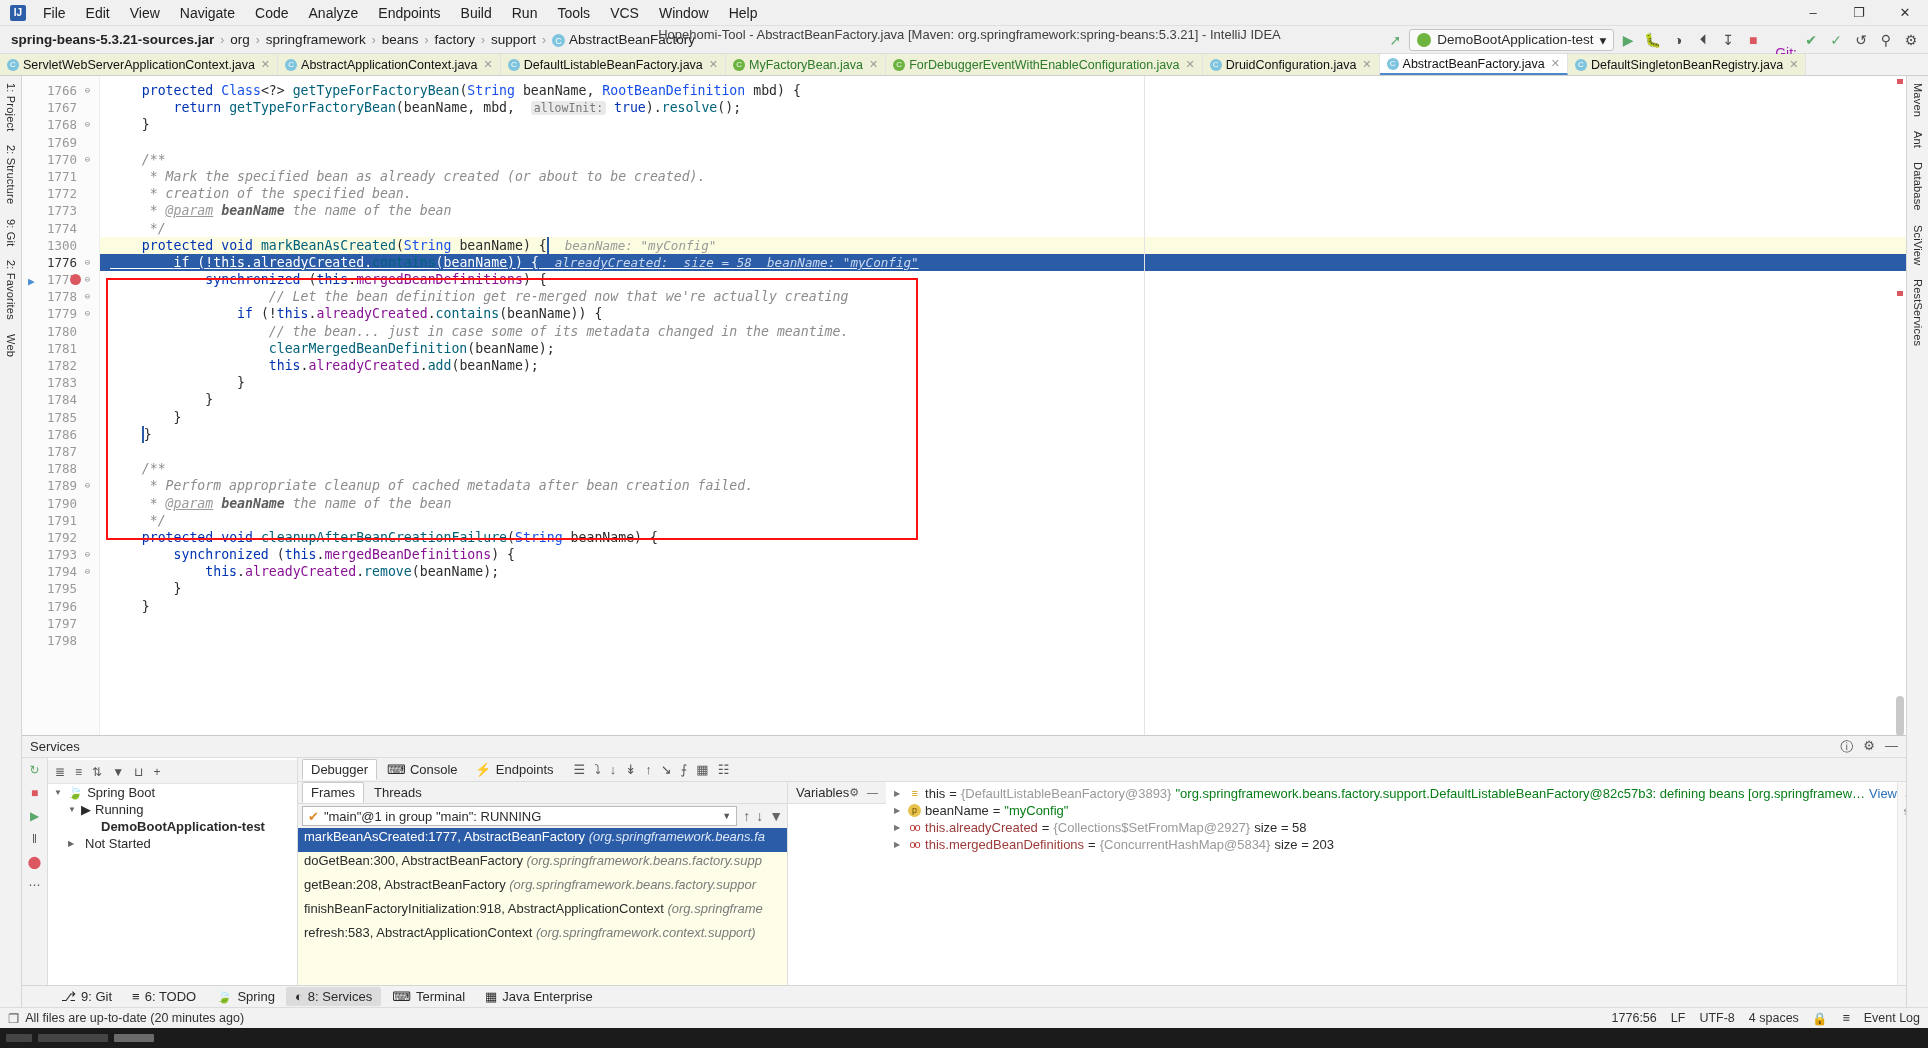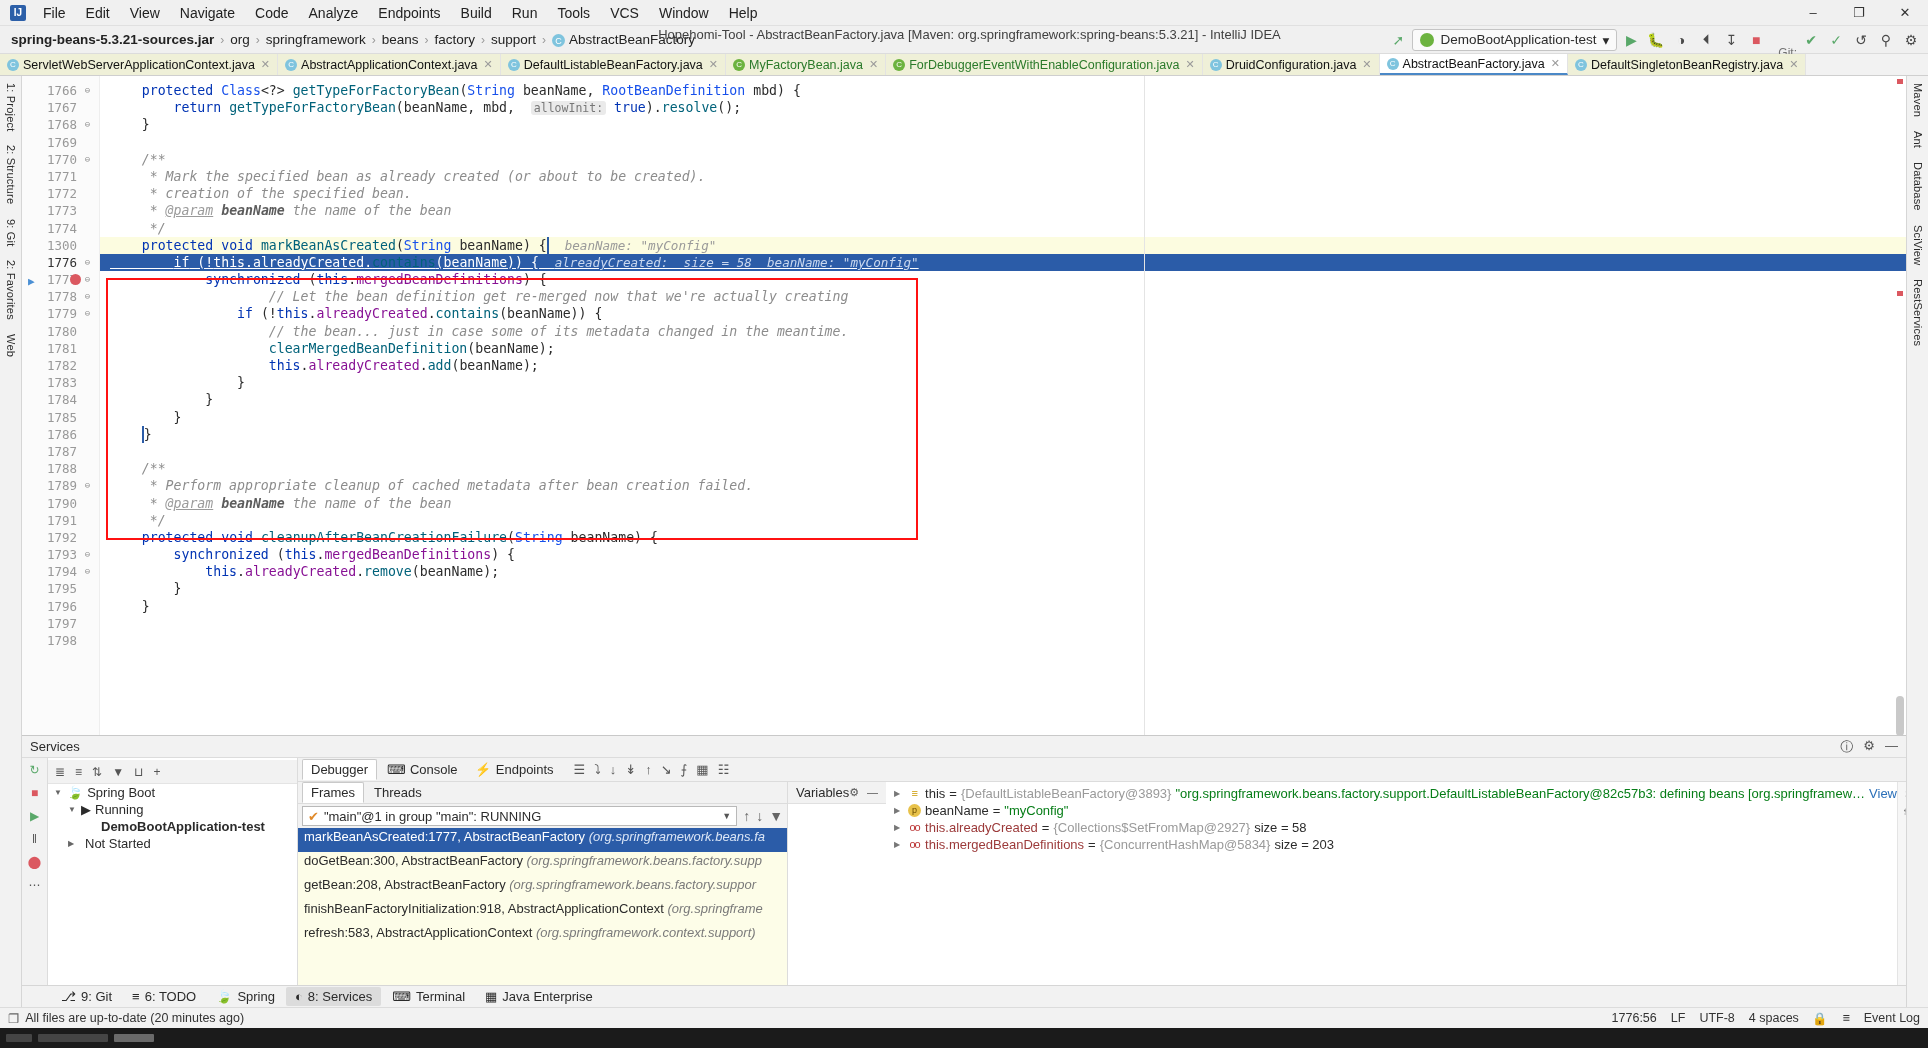--- a/index.html
+++ b/index.html
@@ -30,21 +30,21 @@
   .cicon { width:13px;height:13px;border-radius:50%;background:#7fc4de;color:#fff;font-size:9px;
      display:inline-flex;align-items:center;justify-content:center;margin-right:4px;}
   .tb-right { margin-left:auto; display:flex; align-items:center; gap:3px; padding-right:6px; }
   .runcfg { display:flex; align-items:center; gap:6px; height:22px; padding:0 7px;
      border:1px solid #c4c4c4; background:#fafafa; border-radius:3px; font-size:13.5px; }
   .runcfg .sb { width:14px;height:14px;border-radius:50%;background:#6cb33f; display:inline-block;}
   .tbicon { width:22px;height:22px; display:flex;align-items:center;justify-content:center;
      font-size:14px; color:#4a4a4a; border-radius:3px;}
   .tbicon.green { color:#59a869; }
   .tbicon.red { color:#db5860; }
-  .git-lbl { font-size:12px; color:#737373; margin-left:8px;margin-top:27px; }
+  .git-lbl { font-size:14px; color:#a21caf; margin-left:8px;margin-top:27px; }
 
   
   .tabsrow { height:22px; background:#f2f2f2; display:flex; align-items:stretch;
      border-bottom:1px solid #cfcfcf; flex:0 0 22px; overflow:hidden; }
   .etab { display:flex; align-items:center; gap:4px; padding:0 7px; font-size:12.5px;
      border-right:1px solid #e3e3e3; background:#eff0d8; white-space:nowrap; color:#111; }
   .etab.sel { background:#fff; border-bottom:2px solid #4a88c7; }
   .etab .x { color:#9a9a9a; font-size:11px; margin-left:2px; }
   .etab .ic { width:12px;height:12px;border-radius:50%;background:#7fc4de;color:#fff;font-size:8px;
      display:inline-flex;align-items:center;justify-content:center;}

